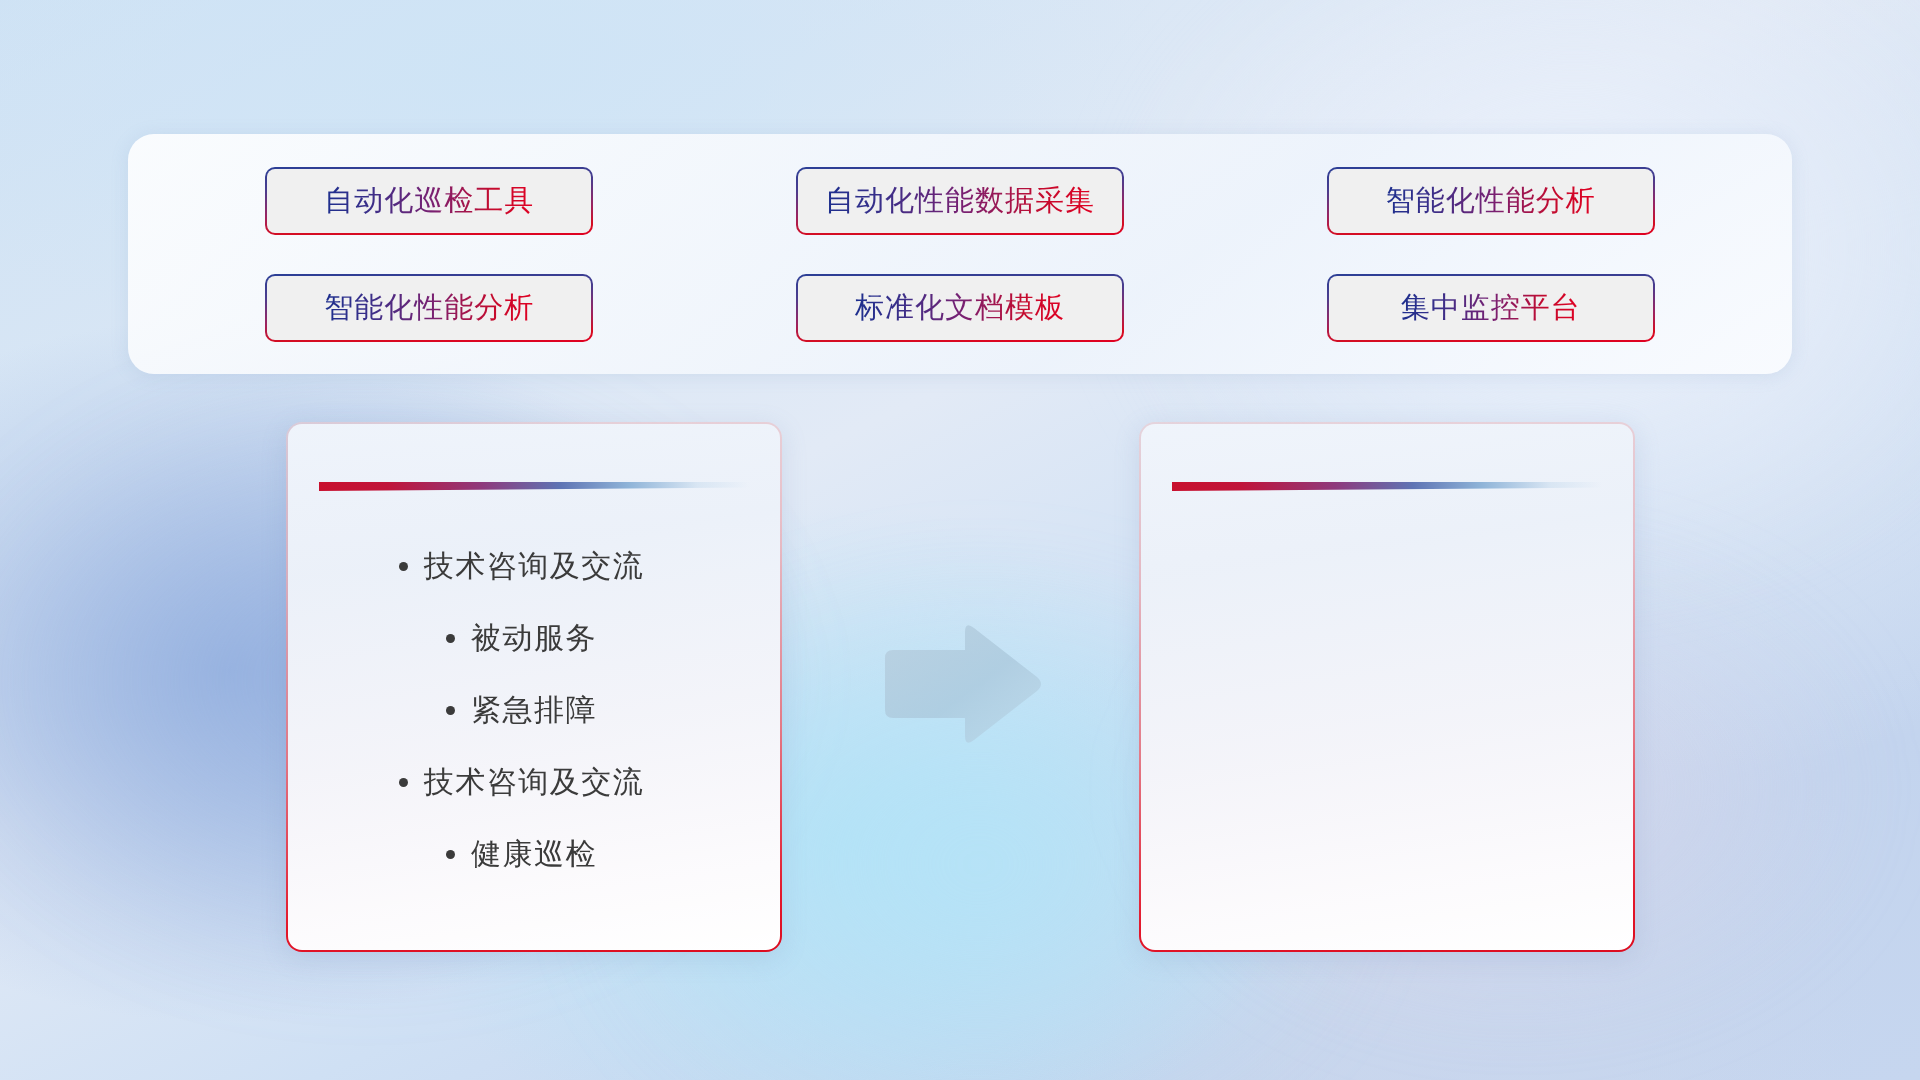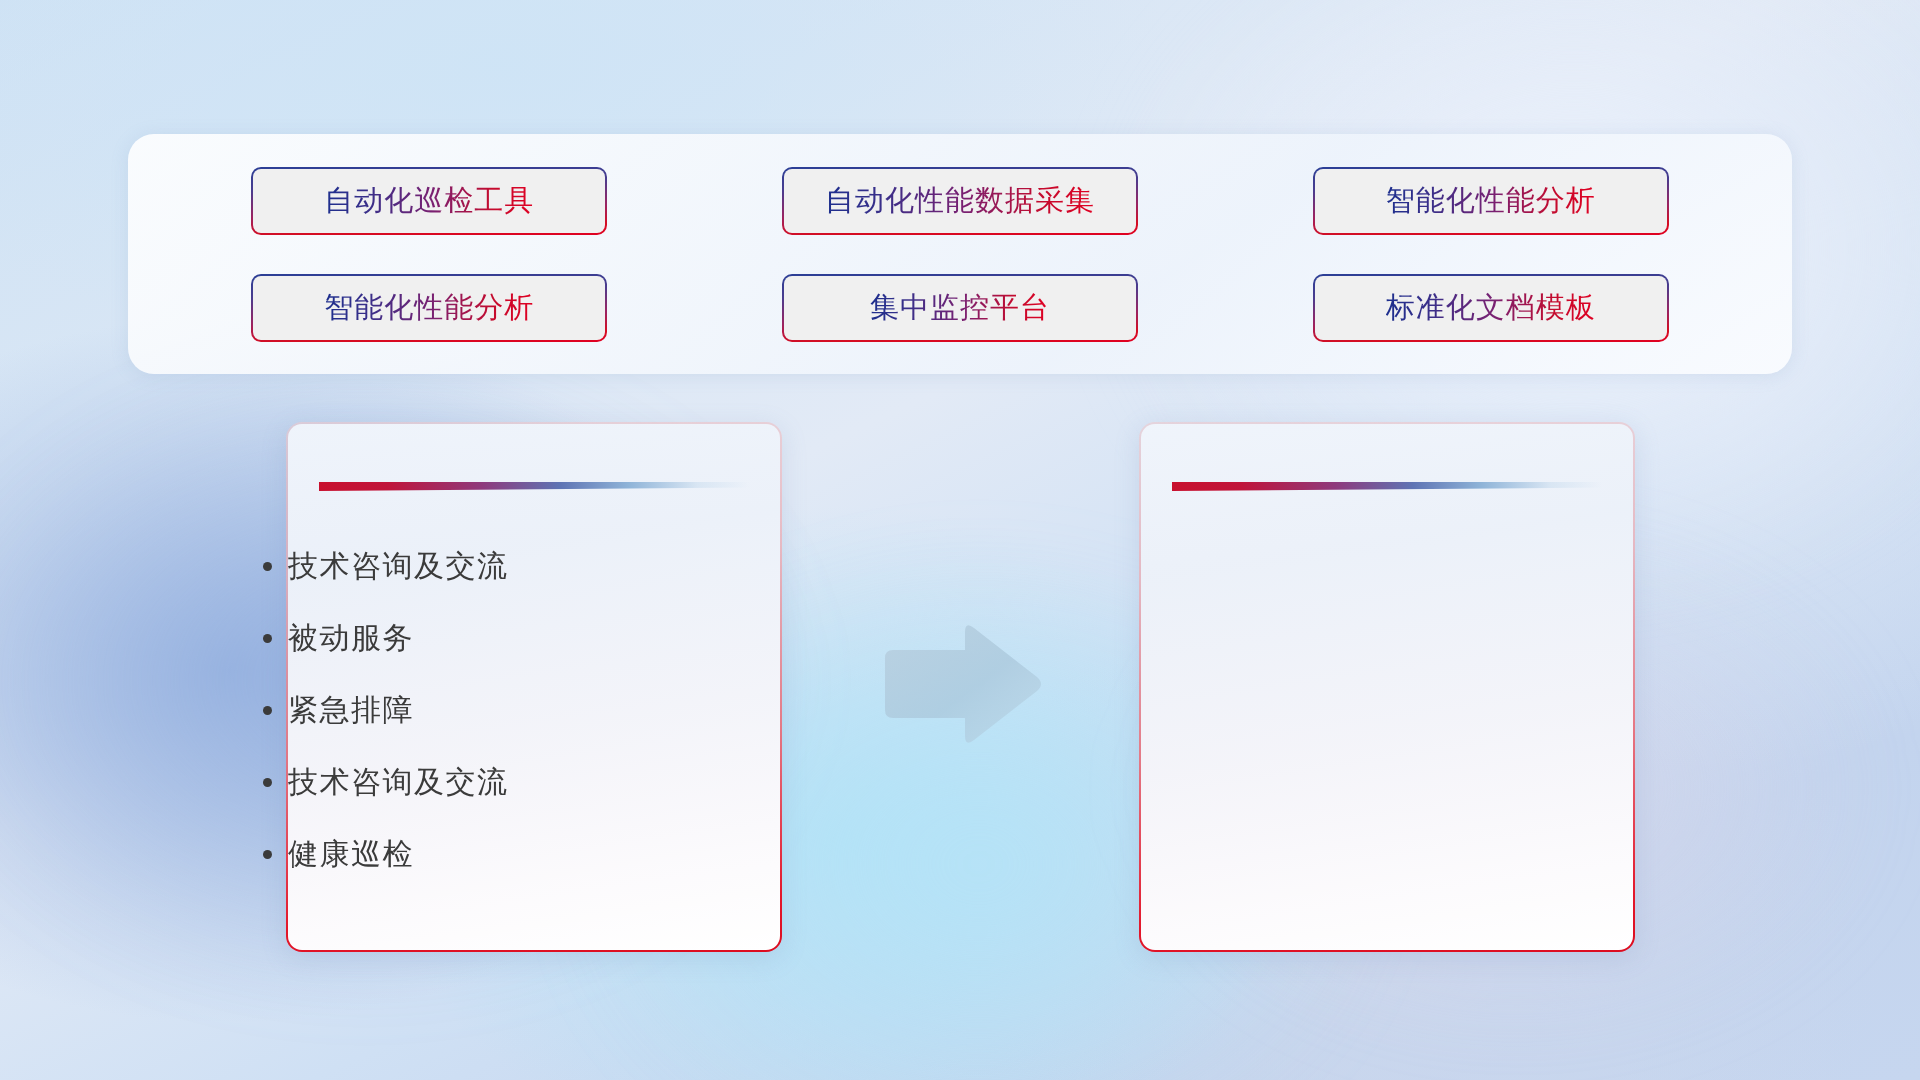--- a/index.html
+++ b/index.html
@@ -80,21 +80,21 @@
     grid-template-columns: repeat(3, 1fr);
     grid-template-rows: repeat(2, 1fr);
     align-items: center;
     justify-items: center;
     padding: 20px 36px;
     row-gap: 14px;
   }
 
   .pill {
     position: relative;
-    width: 356px;
+    width: 328px;
     height: 68px;
     border-radius: 10px;
     padding: 2px;
     background: linear-gradient(178deg, #2b3f96 0%, #4a3c8e 30%, #9a2361 62%, #d50d22 86%, #e00021 100%);
   }
   .pill-inner {
     width: 100%;
     height: 100%;
     border-radius: 8px;
     background: #f0f0f0;
@@ -177,20 +177,21 @@
                  rgba(200,220,238,0.55) 88%,
                  rgba(225,236,246,0) 100%);
     clip-path: polygon(0 0, 100% 0, 100% 62%, 0 100%);
   }
 
   .card-list {
     margin-top: 34px;
     width: 100%;
     display: flex;
     flex-direction: column;
+    align-items: center;
     gap: 0;
   }
   .card-list-item {
     font-size: 30px;
     color: #3b3b3b;
     letter-spacing: 1.5px;
     line-height: 1;
     padding: 21px 0;
     white-space: nowrap;
   }
@@ -236,27 +237,27 @@
     </div>
 
     <div class="pill">
       <div class="pill-inner">
         <span class="pill-label">智能化性能分析</span>
       </div>
     </div>
 
     <div class="pill">
       <div class="pill-inner">
+        <span class="pill-label">标准化文档模板</span>
+      </div>
+    </div>
+
+    <div class="pill">
+      <div class="pill-inner">
         <span class="pill-label">集中监控平台</span>
-      </div>
-    </div>
-
-    <div class="pill">
-      <div class="pill-inner">
-        <span class="pill-label">标准化文档模板</span>
       </div>
     </div>
 
   </div>
 </section>
 
 <section class="card card-left">
   <div class="card-inner">
     <div class="card-divider">
       <div class="bar"></div>

